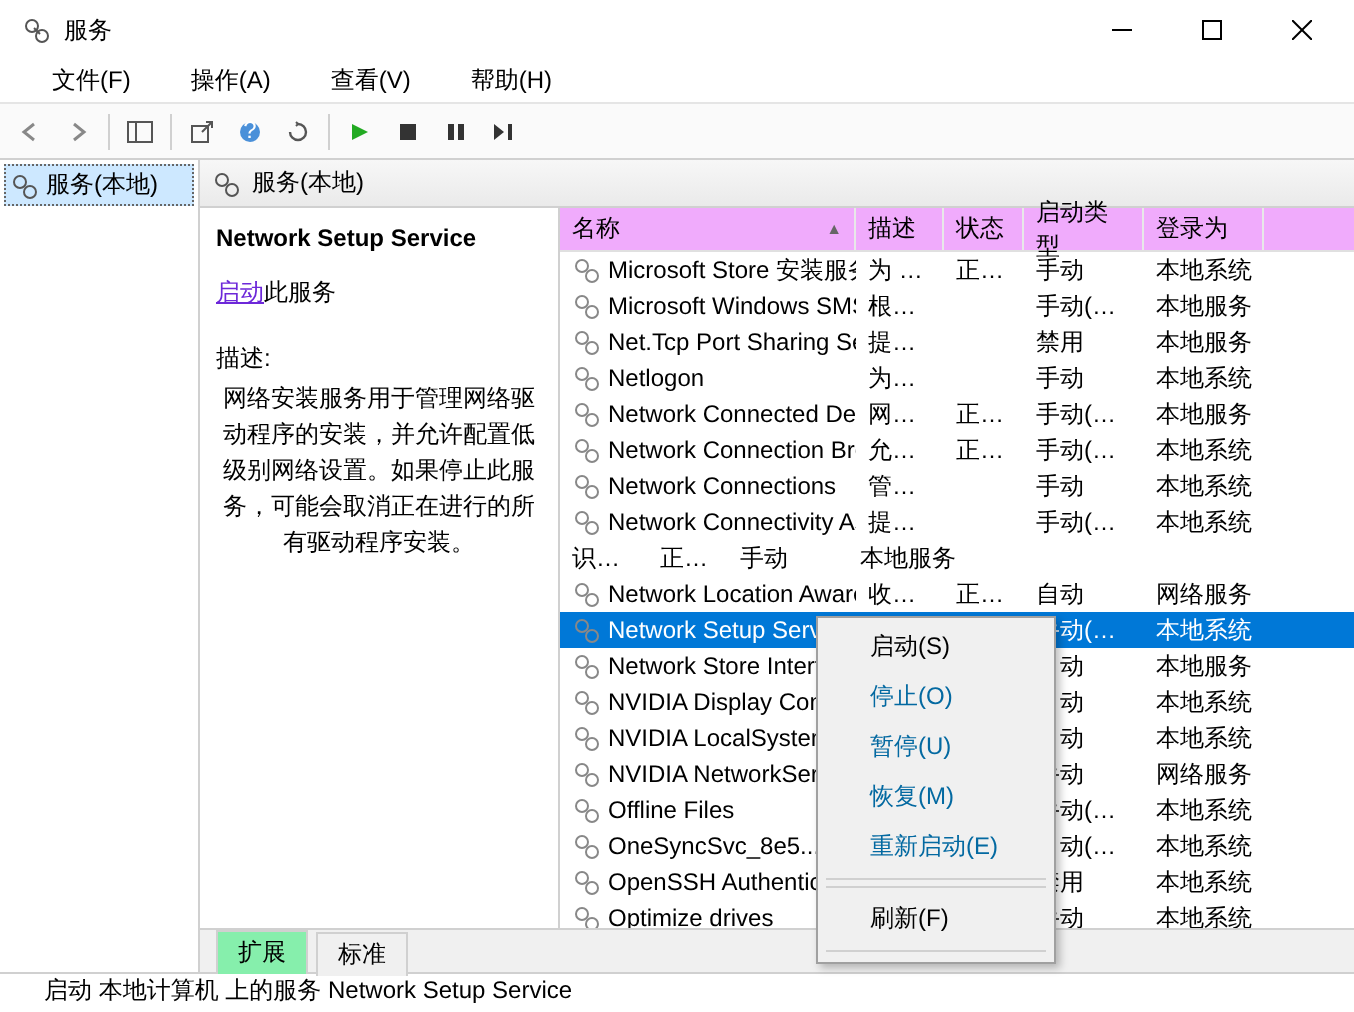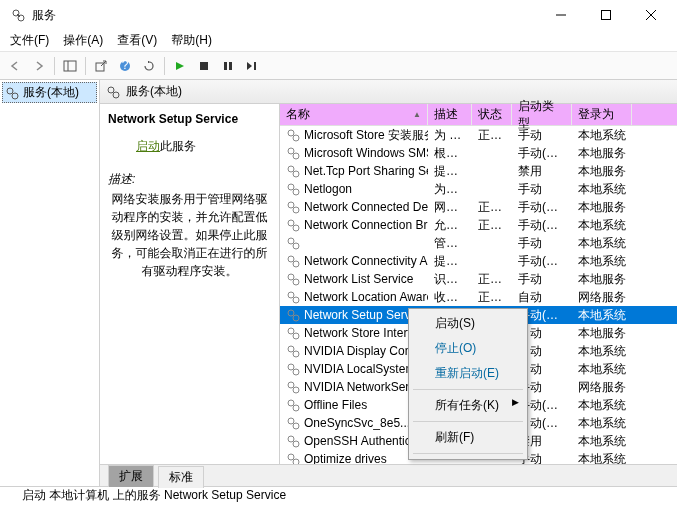--- a/index.html
+++ b/index.html
@@ -2,53 +2,53 @@
 <html><head>
 <meta charset="utf-8">
 <style>
 * { box-sizing: border-box; margin: 0; padding: 0; font-family: "Microsoft YaHei", "Segoe UI", sans-serif; font-size: 12px; }
 body { background: #fff; width: 677px; height: 506px; overflow: hidden; position: relative; display: flex; flex-direction: column; }
 .titlebar { height: 30px; display: flex; align-items: center; padding: 0 4px; }
 .titlebar .app-icon { width: 16px; height: 16px; margin: 0 6px; display: flex; align-items: center; justify-content: center; }
 .titlebar .title { flex: 1; font-size: 12px; }
 .titlebar .winbtns { display: flex; }
 .titlebar .winbtn { width: 45px; height: 30px; display: flex; align-items: center; justify-content: center; }
-.menubar { height: 22px; display: flex; align-items: center; padding: 0 4px; gap: 2px; border-bottom: 1px solid #e5e5e5; }
+.menubar { height: 22px; display: flex; align-items: center; padding: 0 20px; gap: 18px; border-bottom: 1px solid #e5e5e5; }
 .menubar .menuitem { padding: 2px 6px; }
 .toolbar { height: 28px; display: flex; align-items: center; padding: 0 4px; gap: 2px; border-bottom: 1px solid #d0d0d0; background: #fafafa; }
 .toolbar .tbtn { width: 22px; height: 22px; display: flex; align-items: center; justify-content: center; border: 1px solid transparent; }
 .toolbar .sep { width: 1px; height: 18px; background: #d0d0d0; margin: 0 2px; }
 .main { flex: 1; display: flex; min-height: 0; }
 .leftpane { width: 100px; border-right: 1px solid #d0d0d0; padding: 2px; }
 .leftpane .node { display: flex; align-items: center; gap: 4px; padding: 1px 2px; background: #cde8ff; border: 1px dotted #666; }
 .rightpane { flex: 1; display: flex; flex-direction: column; min-width: 0; }
 .rp-header { height: 24px; background: linear-gradient(#f7f7f7,#eaeaea); border-bottom: 1px solid #d0d0d0; display: flex; align-items: center; padding: 0 6px; gap: 6px; }
 .rp-body { flex: 1; display: flex; min-height: 0; }
 .detailpane { width: 180px; border-right: 1px solid #d0d0d0; padding: 8px; overflow: hidden; }
 .detailpane .svc-name { font-weight: bold; margin-bottom: 12px; }
-.detailpane .link { color: #4d7c0f; text-decoration: underline; margin-left: 28px; }
-.detailpane .section-label { margin-top: 16px; font-style: italic; }
+.detailpane .link { color: #6d28d9; text-decoration: underline; }
+.detailpane .section-label { margin-top: 16px; }
 .detailpane .desc { margin-top: 2px; line-height: 1.5; text-align: center; }
 .listpane { flex: 1; display: flex; flex-direction: column; min-width: 0; }
 .list-header { display: flex; border-bottom: 1px solid #e0e0e0; background: #f0abfc; height: 22px; }
 .list-header .col { padding: 3px 6px; border-right: 1px solid #e8e8e8; display: flex; align-items: center; }
 .col-name { width: 148px; }
 .col-desc { width: 44px; }
 .col-status { width: 40px; }
 .col-startup { width: 60px; }
 .col-logon { width: 60px; }
 .sort-arrow { margin-left: auto; font-size: 8px; color: #666; }
 .list-rows { flex: 1; overflow: hidden; }
 .row { display: flex; height: 18px; align-items: center; }
 .row.selected { background: #0078d7; color: #fff; }
 .row .cell { padding: 0 6px; white-space: nowrap; overflow: hidden; text-overflow: ellipsis; }
 .row .cell-name { width: 148px; display: flex; align-items: center; gap: 4px; }
 .row .svc-icon { width: 14px; height: 14px; flex-shrink: 0; display: flex; align-items: center; justify-content: center; }
 .rp-tabs { height: 22px; border-top: 1px solid #d0d0d0; display: flex; align-items:flex-end; padding-left: 8px; gap: 4px; background: #f0f0f0; }
-.rp-tabs .tab { padding: 2px 10px; border: 1px solid #d0d0d0; border-bottom: none; background: #a3a3a3; position: relative; top: 1px; }
+.rp-tabs .tab { padding: 2px 10px; border: 1px solid #d0d0d0; border-bottom: none; background: #86efac; position: relative; top: 1px; }
 .rp-tabs .tab.inactive { background: #f0f0f0; top: 2px; }
 .statusbar { height: 20px; border-top: 1px solid #d0d0d0; display: flex; padding: 0 22px; font-size: 11px; }
 .context-menu { position: absolute; background: #f0f0f0; border: 1px solid #a0a0a0; box-shadow: 2px 2px 4px rgba(0,0,0,0.25); padding: 2px; z-index: 1000; width: 120px; left: 408px; top: 308px; }
 .context-menu .cm-item { padding: 4px 20px 4px 24px; position: relative; }
 .context-menu .cm-item.disabled { color: #0369a1; }
 .context-menu .cm-sep { height: 1px; background: #d0d0d0; margin: 3px 2px; }
 .context-menu .cm-arrow { position: absolute; right: 6px; font-size: 9px; }
 svg { display: block; }
 </style>
 </head>
@@ -289,20 +289,21 @@
               <div class="cell col-logon">本地系统</div>
             </div>
             <div class="row">
               <div class="cell cell-name col-name">
                 <span class="svc-icon">
                   <svg width="14" height="14">
                     <circle cx="5" cy="5" r="3" fill="none" stroke="#888"></circle>
                     <circle cx="10" cy="10" r="3" fill="none" stroke="#888"></circle>
                   </svg>
                 </span>
+                <span>Network Connections</span>
               </div>
               <div class="cell col-desc">管理...</div>
               <div class="cell col-status"></div>
               <div class="cell col-startup">手动</div>
               <div class="cell col-logon">本地系统</div>
             </div>
             <div class="row">
               <div class="cell cell-name col-name">
                 <span class="svc-icon">
                   <svg width="14" height="14">
@@ -311,29 +312,20 @@
                   </svg>
                 </span>
                 <span>Network Connectivity Ass...</span>
               </div>
               <div class="cell col-desc">提供...</div>
               <div class="cell col-status"></div>
               <div class="cell col-startup">手动(触发...</div>
               <div class="cell col-logon">本地系统</div>
             </div>
             <div class="row">
-              <div class="cell cell-name col-name">
-                <span class="svc-icon">
-                  <svg width="14" height="14">
-                    <circle cx="5" cy="5" r="3" fill="none" stroke="#888"></circle>
-                    <circle cx="10" cy="10" r="3" fill="none" stroke="#888"></circle>
-                  </svg>
-                </span>
-                <span>Network List Service</span>
-              </div>
               <div class="cell col-desc">识别...</div>
               <div class="cell col-status">正在...</div>
               <div class="cell col-startup">手动</div>
               <div class="cell col-logon">本地服务</div>
             </div>
             <div class="row">
               <div class="cell cell-name col-name">
                 <span class="svc-icon">
                   <svg width="14" height="14">
                     <circle cx="5" cy="5" r="3" fill="none" stroke="#888"></circle>
@@ -493,20 +485,21 @@
   </div>
 </div>
 
 <div class="statusbar">
   <span>启动 本地计算机 上的服务 Network Setup Service</span>
 </div>
 
 <div class="context-menu">
   <div class="cm-item enabled">启动(S)</div>
   <div class="cm-item disabled">停止(O)</div>
+  <div class="cm-item disabled">暂停(U)</div>
+  <div class="cm-item disabled">恢复(M)</div>
   <div class="cm-item disabled">重新启动(E)</div>
   <div class="cm-sep"></div>
-  <div class="cm-item enabled"><span>所有任务(K)</span><span class="cm-arrow">▶</span></div>
   <div class="cm-sep"></div>
   <div class="cm-item enabled">刷新(F)</div>
   <div class="cm-sep"></div>
 
 </div>
 
 </body></html>

